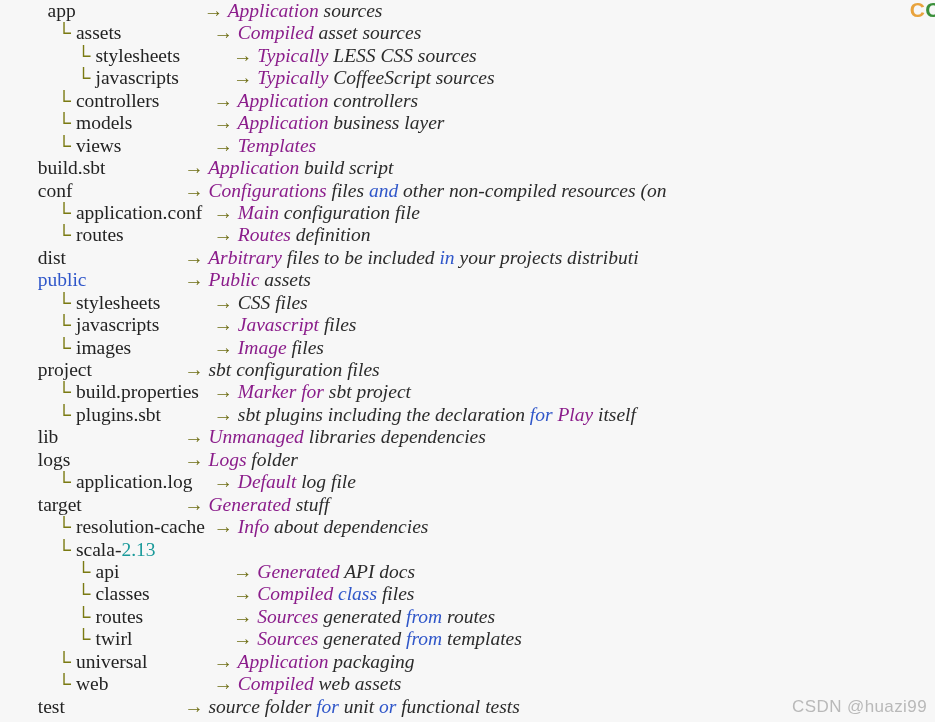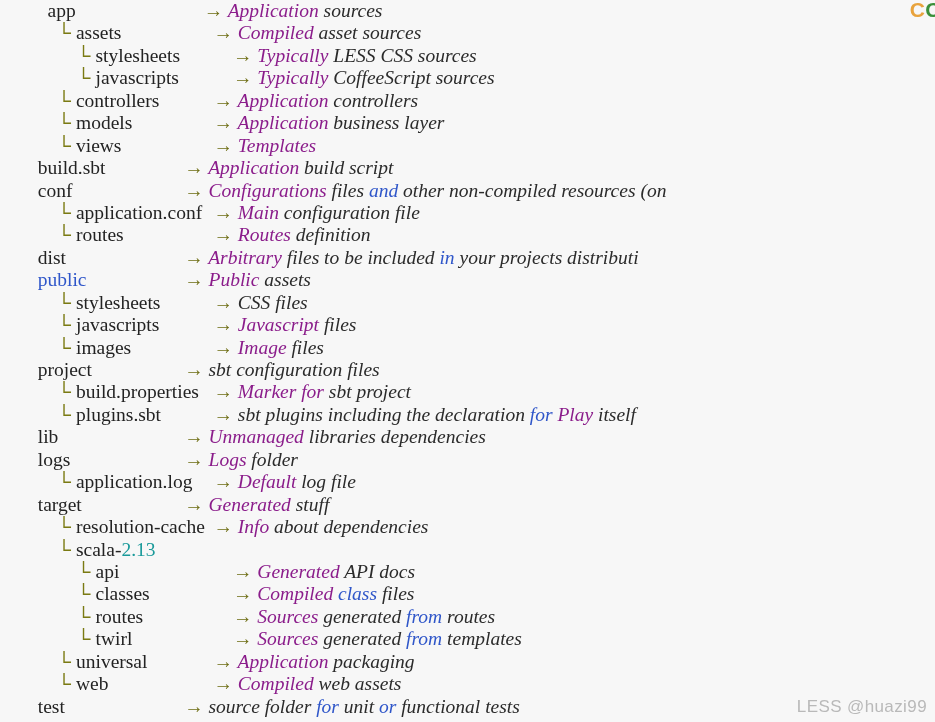--- a/index.html
+++ b/index.html
@@ -78,13 +78,13 @@
   #wm-top .c1 { color: #e8a33d; }
   #wm-top .c2 { color: #3a8f3a; }
 </style>
 </head>
 <body>
 
 <div id="tree"><div class="row" style="position: relative;"><span class="left" style="padding-left: 31.52px;"><span class="name">app</span></span><span class="right" style="position: absolute; left: 187.68px;"><span class="arrow">→ </span><span class="mag">Application</span><span class="txt"> sources</span></span></div><div class="row" style="position: relative;"><span class="left" style="padding-left: 41.28px;"><span class="branch">└ </span><span class="name">assets</span></span><span class="right" style="position: absolute; left: 197.44px;"><span class="arrow">→ </span><span class="mag">Compiled</span><span class="txt"> asset sources</span></span></div><div class="row" style="position: relative;"><span class="left" style="padding-left: 60.8px;"><span class="branch">└ </span><span class="name">stylesheets</span></span><span class="right" style="position: absolute; left: 216.96px;"><span class="arrow">→ </span><span class="mag">Typically</span><span class="txt"> LESS CSS sources</span></span></div><div class="row" style="position: relative;"><span class="left" style="padding-left: 60.8px;"><span class="branch">└ </span><span class="name">javascripts</span></span><span class="right" style="position: absolute; left: 216.96px;"><span class="arrow">→ </span><span class="mag">Typically</span><span class="txt"> CoffeeScript sources</span></span></div><div class="row" style="position: relative;"><span class="left" style="padding-left: 41.28px;"><span class="branch">└ </span><span class="name">controllers</span></span><span class="right" style="position: absolute; left: 197.44px;"><span class="arrow">→ </span><span class="mag">Application</span><span class="txt"> controllers</span></span></div><div class="row" style="position: relative;"><span class="left" style="padding-left: 41.28px;"><span class="branch">└ </span><span class="name">models</span></span><span class="right" style="position: absolute; left: 197.44px;"><span class="arrow">→ </span><span class="mag">Application</span><span class="txt"> business layer</span></span></div><div class="row" style="position: relative;"><span class="left" style="padding-left: 41.28px;"><span class="branch">└ </span><span class="name">views</span></span><span class="right" style="position: absolute; left: 197.44px;"><span class="arrow">→ </span><span class="mag">Templates</span></span></div><div class="row" style="position: relative;"><span class="left" style="padding-left: 21.76px;"><span class="name">build.sbt</span></span><span class="right" style="position: absolute; left: 168.16px;"><span class="arrow">→ </span><span class="mag">Application</span><span class="txt"> build script</span></span></div><div class="row" style="position: relative;"><span class="left" style="padding-left: 21.76px;"><span class="name">conf</span></span><span class="right" style="position: absolute; left: 168.16px;"><span class="arrow">→ </span><span class="mag">Configurations</span><span class="txt"> files </span><span class="blu">and</span><span class="txt"> other non-compiled resources (on</span></span></div><div class="row" style="position: relative;"><span class="left" style="padding-left: 41.28px;"><span class="branch">└ </span><span class="name">application.conf</span></span><span class="right" style="position: absolute; left: 197.44px;"><span class="arrow">→ </span><span class="mag">Main</span><span class="txt"> configuration file</span></span></div><div class="row" style="position: relative;"><span class="left" style="padding-left: 41.28px;"><span class="branch">└ </span><span class="name">routes</span></span><span class="right" style="position: absolute; left: 197.44px;"><span class="arrow">→ </span><span class="mag">Routes</span><span class="txt"> definition</span></span></div><div class="row" style="position: relative;"><span class="left" style="padding-left: 21.76px;"><span class="name">dist</span></span><span class="right" style="position: absolute; left: 168.16px;"><span class="arrow">→ </span><span class="mag">Arbitrary</span><span class="txt"> files to be included </span><span class="blu">in</span><span class="txt"> your projects distributi</span></span></div><div class="row" style="position: relative;"><span class="left" style="padding-left: 21.76px;"><span class="kw">public</span></span><span class="right" style="position: absolute; left: 168.16px;"><span class="arrow">→ </span><span class="mag">Public</span><span class="txt"> assets</span></span></div><div class="row" style="position: relative;"><span class="left" style="padding-left: 41.28px;"><span class="branch">└ </span><span class="name">stylesheets</span></span><span class="right" style="position: absolute; left: 197.44px;"><span class="arrow">→ </span><span class="txt">CSS files</span></span></div><div class="row" style="position: relative;"><span class="left" style="padding-left: 41.28px;"><span class="branch">└ </span><span class="name">javascripts</span></span><span class="right" style="position: absolute; left: 197.44px;"><span class="arrow">→ </span><span class="mag">Javascript</span><span class="txt"> files</span></span></div><div class="row" style="position: relative;"><span class="left" style="padding-left: 41.28px;"><span class="branch">└ </span><span class="name">images</span></span><span class="right" style="position: absolute; left: 197.44px;"><span class="arrow">→ </span><span class="mag">Image</span><span class="txt"> files</span></span></div><div class="row" style="position: relative;"><span class="left" style="padding-left: 21.76px;"><span class="name">project</span></span><span class="right" style="position: absolute; left: 168.16px;"><span class="arrow">→ </span><span class="txt">sbt configuration files</span></span></div><div class="row" style="position: relative;"><span class="left" style="padding-left: 41.28px;"><span class="branch">└ </span><span class="name">build.properties</span></span><span class="right" style="position: absolute; left: 197.44px;"><span class="arrow">→ </span><span class="mag">Marker</span><span class="txt"> </span><span class="mag">for</span><span class="txt"> sbt project</span></span></div><div class="row" style="position: relative;"><span class="left" style="padding-left: 41.28px;"><span class="branch">└ </span><span class="name">plugins.sbt</span></span><span class="right" style="position: absolute; left: 197.44px;"><span class="arrow">→ </span><span class="txt">sbt plugins including the declaration </span><span class="blu">for</span><span class="txt"> </span><span class="mag">Play</span><span class="txt"> itself</span></span></div><div class="row" style="position: relative;"><span class="left" style="padding-left: 21.76px;"><span class="name">lib</span></span><span class="right" style="position: absolute; left: 168.16px;"><span class="arrow">→ </span><span class="mag">Unmanaged</span><span class="txt"> libraries dependencies</span></span></div><div class="row" style="position: relative;"><span class="left" style="padding-left: 21.76px;"><span class="name">logs</span></span><span class="right" style="position: absolute; left: 168.16px;"><span class="arrow">→ </span><span class="mag">Logs</span><span class="txt"> folder</span></span></div><div class="row" style="position: relative;"><span class="left" style="padding-left: 41.28px;"><span class="branch">└ </span><span class="name">application.log</span></span><span class="right" style="position: absolute; left: 197.44px;"><span class="arrow">→ </span><span class="mag">Default</span><span class="txt"> log file</span></span></div><div class="row" style="position: relative;"><span class="left" style="padding-left: 21.76px;"><span class="name">target</span></span><span class="right" style="position: absolute; left: 168.16px;"><span class="arrow">→ </span><span class="mag">Generated</span><span class="txt"> stuff</span></span></div><div class="row" style="position: relative;"><span class="left" style="padding-left: 41.28px;"><span class="branch">└ </span><span class="name">resolution-cache</span></span><span class="right" style="position: absolute; left: 197.44px;"><span class="arrow">→ </span><span class="mag">Info</span><span class="txt"> about dependencies</span></span></div><div class="row" style="position: relative;"><span class="left" style="padding-left: 41.28px;"><span class="branch">└ </span><span class="name">scala-</span><span class="num">2.13</span></span><span class="right" style="position: absolute; left: 197.44px;"></span></div><div class="row" style="position: relative;"><span class="left" style="padding-left: 60.8px;"><span class="branch">└ </span><span class="name">api</span></span><span class="right" style="position: absolute; left: 216.96px;"><span class="arrow">→ </span><span class="mag">Generated</span><span class="txt"> API docs</span></span></div><div class="row" style="position: relative;"><span class="left" style="padding-left: 60.8px;"><span class="branch">└ </span><span class="name">classes</span></span><span class="right" style="position: absolute; left: 216.96px;"><span class="arrow">→ </span><span class="mag">Compiled</span><span class="txt"> </span><span class="blu">class</span><span class="txt"> files</span></span></div><div class="row" style="position: relative;"><span class="left" style="padding-left: 60.8px;"><span class="branch">└ </span><span class="name">routes</span></span><span class="right" style="position: absolute; left: 216.96px;"><span class="arrow">→ </span><span class="mag">Sources</span><span class="txt"> generated </span><span class="blu">from</span><span class="txt"> routes</span></span></div><div class="row" style="position: relative;"><span class="left" style="padding-left: 60.8px;"><span class="branch">└ </span><span class="name">twirl</span></span><span class="right" style="position: absolute; left: 216.96px;"><span class="arrow">→ </span><span class="mag">Sources</span><span class="txt"> generated </span><span class="blu">from</span><span class="txt"> templates</span></span></div><div class="row" style="position: relative;"><span class="left" style="padding-left: 41.28px;"><span class="branch">└ </span><span class="name">universal</span></span><span class="right" style="position: absolute; left: 197.44px;"><span class="arrow">→ </span><span class="mag">Application</span><span class="txt"> packaging</span></span></div><div class="row" style="position: relative;"><span class="left" style="padding-left: 41.28px;"><span class="branch">└ </span><span class="name">web</span></span><span class="right" style="position: absolute; left: 197.44px;"><span class="arrow">→ </span><span class="mag">Compiled</span><span class="txt"> web assets</span></span></div><div class="row" style="position: relative;"><span class="left" style="padding-left: 21.76px;"><span class="name">test</span></span><span class="right" style="position: absolute; left: 168.16px;"><span class="arrow">→ </span><span class="txt">source folder </span><span class="blu">for</span><span class="txt"> unit </span><span class="blu">or</span><span class="txt"> functional tests</span></span></div></div>
 
 <div id="wm-top"><span class="c1">C</span><span class="c2">C</span></div>
 
-<div id="wm-bottom">LESS @huazi99</div>
+<div id="wm-bottom">CSDN @huazi99</div>
 
 </body></html>

